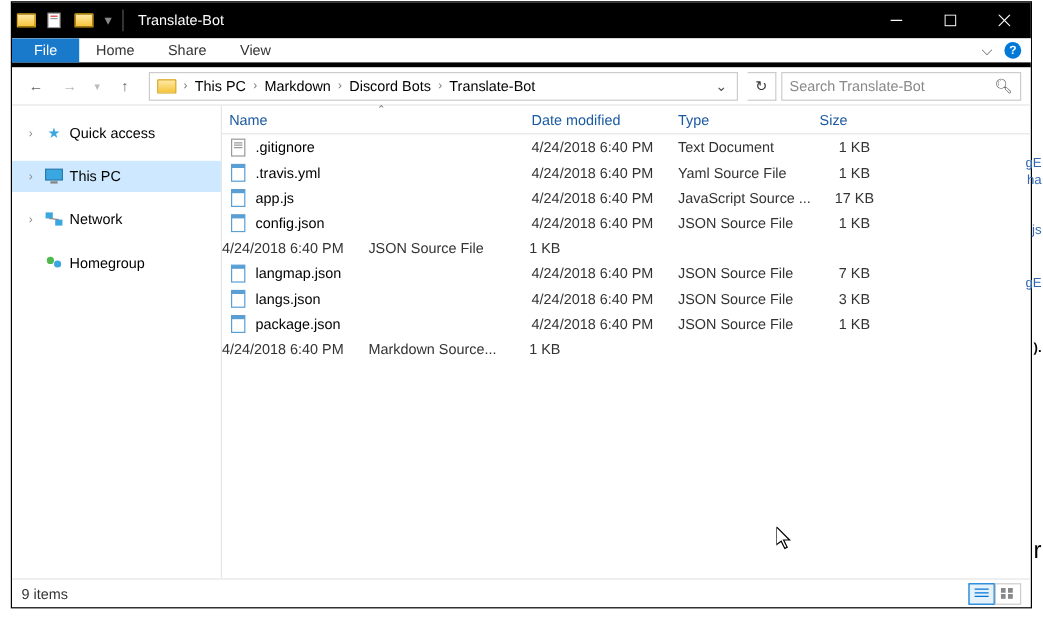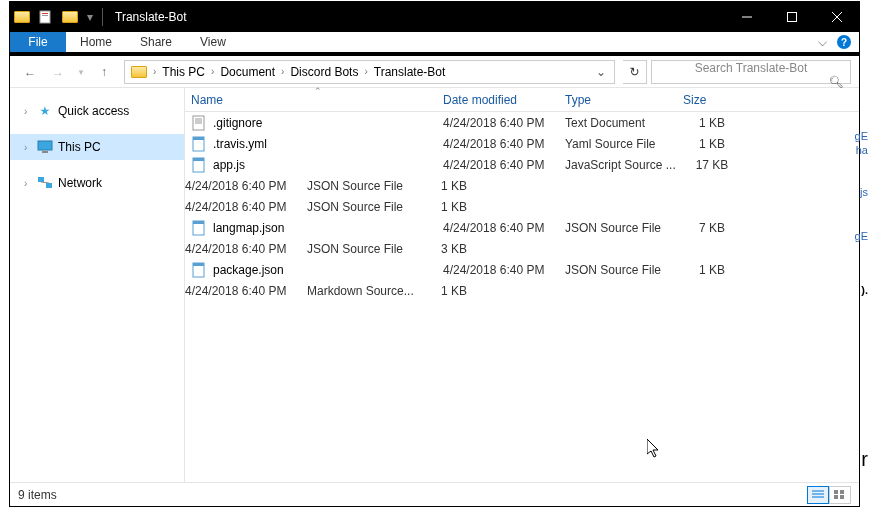--- a/index.html
+++ b/index.html
@@ -17,21 +17,21 @@
 .ribbon-tab { padding: 0 14px; display: flex; align-items: center; font-size: 12px; color: #333; }
 .ribbon-right { margin-left: auto; display: flex; align-items: center; padding-right: 8px; gap: 10px; }
 .addrbar { height: 32px; display: flex; align-items: center; padding: 4px 8px; gap: 4px; border-bottom: 1px solid #e5e5e5; }
 .nav-btn { width: 24px; height: 24px; display: flex; align-items: center; justify-content: center; color: #666; }
 .nav-btn.disabled { color: #bbb; }
 .breadcrumb { flex: 1; height: 24px; border: 1px solid #ccc; display: flex; align-items: center; padding: 0 2px; margin: 0 4px; }
 .bc-item { display: flex; align-items: center; height: 100%; padding: 0 4px; color: #000; }
 .bc-sep { color: #777; padding: 0 2px; font-size: 10px; }
 .bc-dd { margin-left: auto; color: #555; padding: 0 6px; }
 .refresh { width: 24px; height: 24px; display: flex; align-items: center; justify-content: center; color: #333; border: 1px solid #ccc; border-left: none; }
-.searchbox { width: 200px; height: 24px; border: 1px solid #ccc; display: flex; align-items: center; padding: 0 6px; color: #888; flex-direction: column; }
+.searchbox { width: 200px; height: 24px; border: 1px solid #ccc; display: flex; align-items: center; padding: 0 6px; color: #888; }
 .searchbox .si { margin-left: auto; color: #555; }
 .body { flex: 1; display: flex; min-height: 0; }
 .nav { width: 175px; border-right: 1px solid #e5e5e5; padding-top: 10px; }
 .nav-item { display: flex; align-items: center; height: 26px; padding-left: 14px; }
 .nav-item .exp { width: 12px; color: #888; font-size: 10px; }
 .nav-item .ico { width: 18px; display: flex; justify-content: center; }
 .nav-item .lbl { margin-left: 4px; }
 .nav-item.selected { background: #cde8ff; }
 .nav-gap { height: 10px; }
 .content { flex: 1; display: flex; flex-direction: column; }
@@ -117,21 +117,21 @@
     <div class="nav-btn disabled">→</div>
     <div class="nav-btn disabled" style="width:14px;font-size:9px">▾</div>
     <div class="nav-btn">↑</div>
     <div class="breadcrumb">
       <div class="bc-item">
           <div class="folder-icon"></div>
         </div>
       <span class="bc-sep">›</span>
       <div class="bc-item">This PC</div>
       <span class="bc-sep">›</span>
-      <div class="bc-item">Document</div>
+      <div class="bc-item">Markdown</div>
       <span class="bc-sep">›</span>
       <div class="bc-item">Discord Bots</div>
       <span class="bc-sep">›</span>
       <div class="bc-item">Translate-Bot</div>
       <div class="bc-dd">⌄</div>
     </div>
     <div class="refresh">↻</div>
     <div class="searchbox">
       <span>Search Translate-Bot</span>
       <span class="si">🔍︎</span>
@@ -162,20 +162,30 @@
         <span class="ico">
             <svg width="16" height="14">
               <rect x="1" y="1" width="6" height="5" fill="#3ba7e0"></rect>
               <rect x="9" y="7" width="6" height="5" fill="#3ba7e0"></rect>
               <line x1="4" y1="6" x2="12" y2="7" stroke="#888"></line>
             </svg>
           </span>
         <span class="lbl">Network</span>
       </div>
       <div class="nav-gap"></div>
+      <div class="nav-item">
+        <span class="exp"></span>
+        <span class="ico">
+            <svg width="16" height="14">
+              <circle cx="5" cy="5" r="3" fill="#4fb84f"></circle>
+              <circle cx="11" cy="8" r="3" fill="#3ba7e0"></circle>
+            </svg>
+          </span>
+        <span class="lbl">Homegroup</span>
+      </div>
     </div>
 
     <div class="content">
       <div class="headers">
         <div class="col-name">
             <span>Name</span>
             <span class="sort">⌃</span>
           </div>
         <div class="col-date">Date modified</div>
         <div class="col-type">Type</div>
@@ -222,20 +232,30 @@
                   <text x="7.5" y="12" font-size="6" fill="#5a9fd4" text-anchor="middle" font-family="sans-serif"></text>
                 </svg>
               </span>
               <span>app.js</span>
             </div>
             <div class="dt">4/24/2018 6:40 PM</div>
             <div class="tp">JavaScript Source ...</div>
             <div class="sz">17 KB</div>
           </div>
           <div class="row">
+            <div class="nm">
+              <span class="ico">
+                <svg width="16" height="16">
+                  <rect x="2" y="1" width="11" height="14" fill="#fff" stroke="#5a9fd4"></rect>
+                  <rect x="2" y="1" width="11" height="3" fill="#5a9fd4"></rect>
+                  <text x="7.5" y="12" font-size="6" fill="#5a9fd4" text-anchor="middle" font-family="sans-serif"></text>
+                </svg>
+              </span>
+              <span>config.json</span>
+            </div>
             <div class="dt">4/24/2018 6:40 PM</div>
             <div class="tp">JSON Source File</div>
             <div class="sz">1 KB</div>
           </div>
           <div class="row">
             <div class="dt">4/24/2018 6:40 PM</div>
             <div class="tp">JSON Source File</div>
             <div class="sz">1 KB</div>
           </div>
           <div class="row">
@@ -247,20 +267,30 @@
                   <text x="7.5" y="12" font-size="6" fill="#5a9fd4" text-anchor="middle" font-family="sans-serif"></text>
                 </svg>
               </span>
               <span>langmap.json</span>
             </div>
             <div class="dt">4/24/2018 6:40 PM</div>
             <div class="tp">JSON Source File</div>
             <div class="sz">7 KB</div>
           </div>
           <div class="row">
+            <div class="nm">
+              <span class="ico">
+                <svg width="16" height="16">
+                  <rect x="2" y="1" width="11" height="14" fill="#fff" stroke="#5a9fd4"></rect>
+                  <rect x="2" y="1" width="11" height="3" fill="#5a9fd4"></rect>
+                  <text x="7.5" y="12" font-size="6" fill="#5a9fd4" text-anchor="middle" font-family="sans-serif"></text>
+                </svg>
+              </span>
+              <span>langs.json</span>
+            </div>
             <div class="dt">4/24/2018 6:40 PM</div>
             <div class="tp">JSON Source File</div>
             <div class="sz">3 KB</div>
           </div>
           <div class="row">
             <div class="nm">
               <span class="ico">
                 <svg width="16" height="16">
                   <rect x="2" y="1" width="11" height="14" fill="#fff" stroke="#5a9fd4"></rect>
                   <rect x="2" y="1" width="11" height="3" fill="#5a9fd4"></rect>

